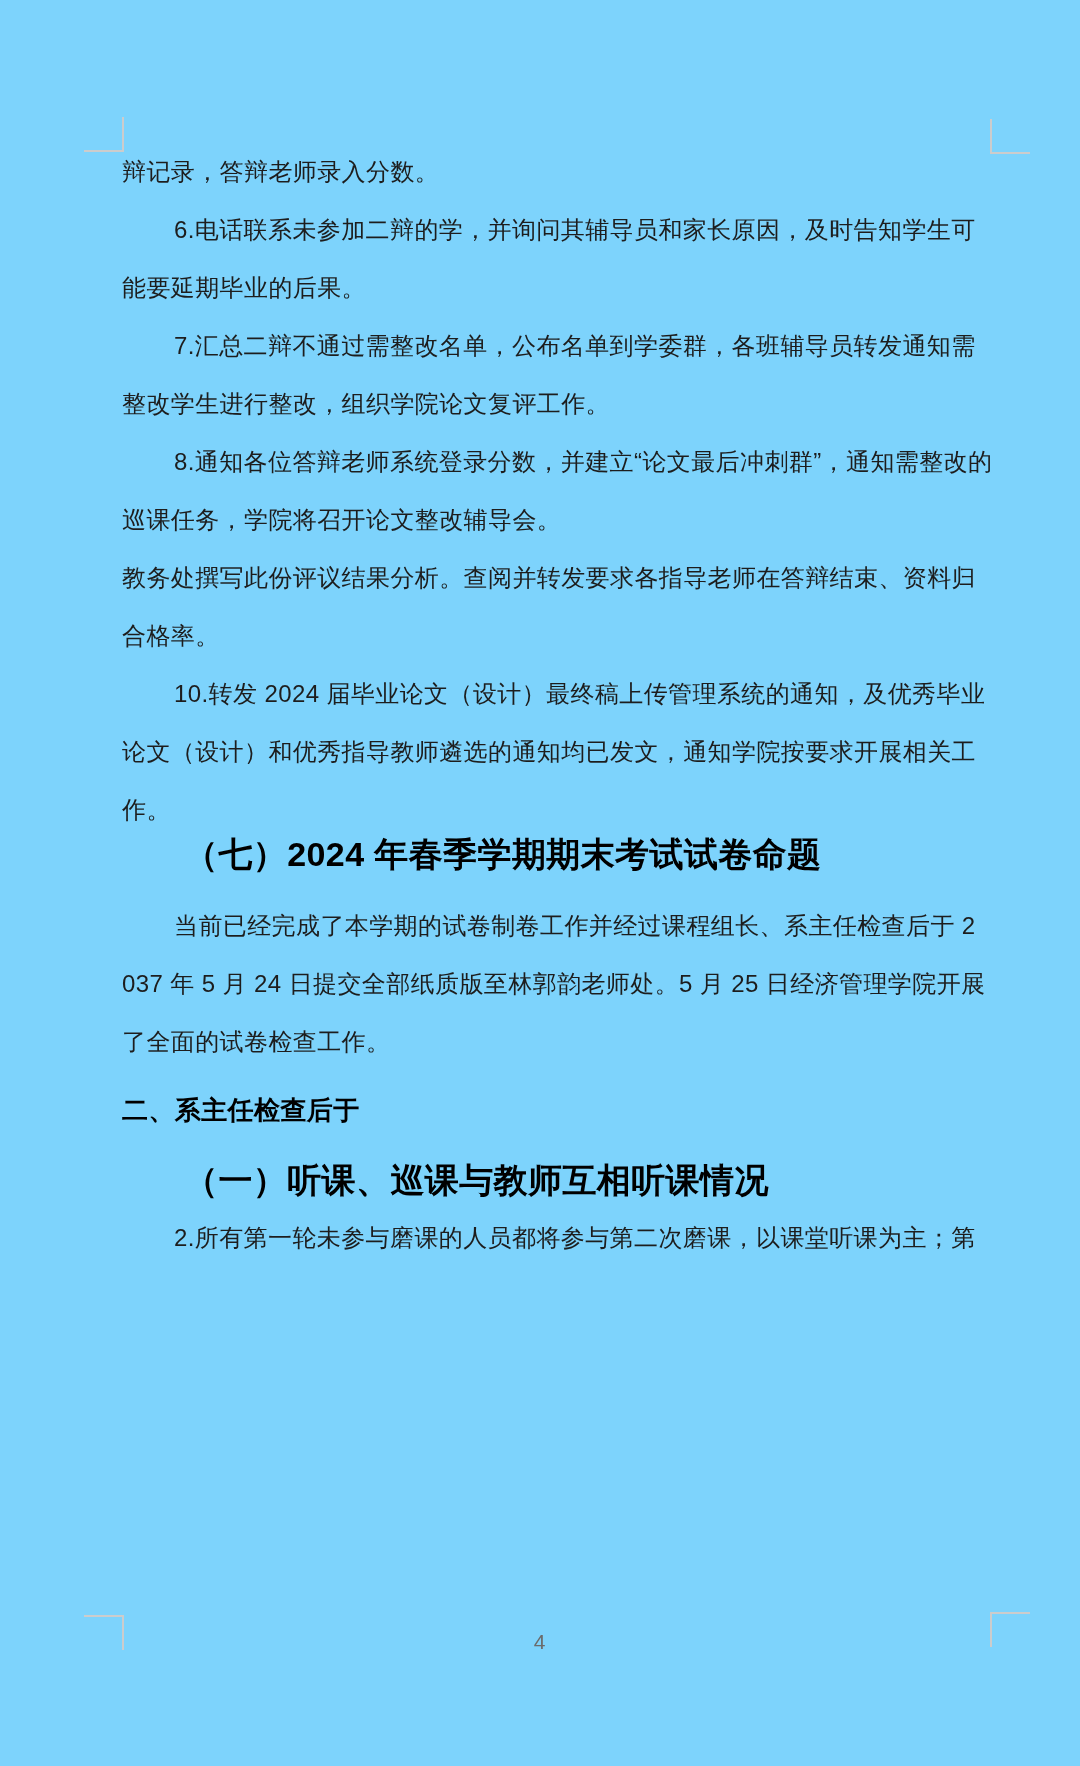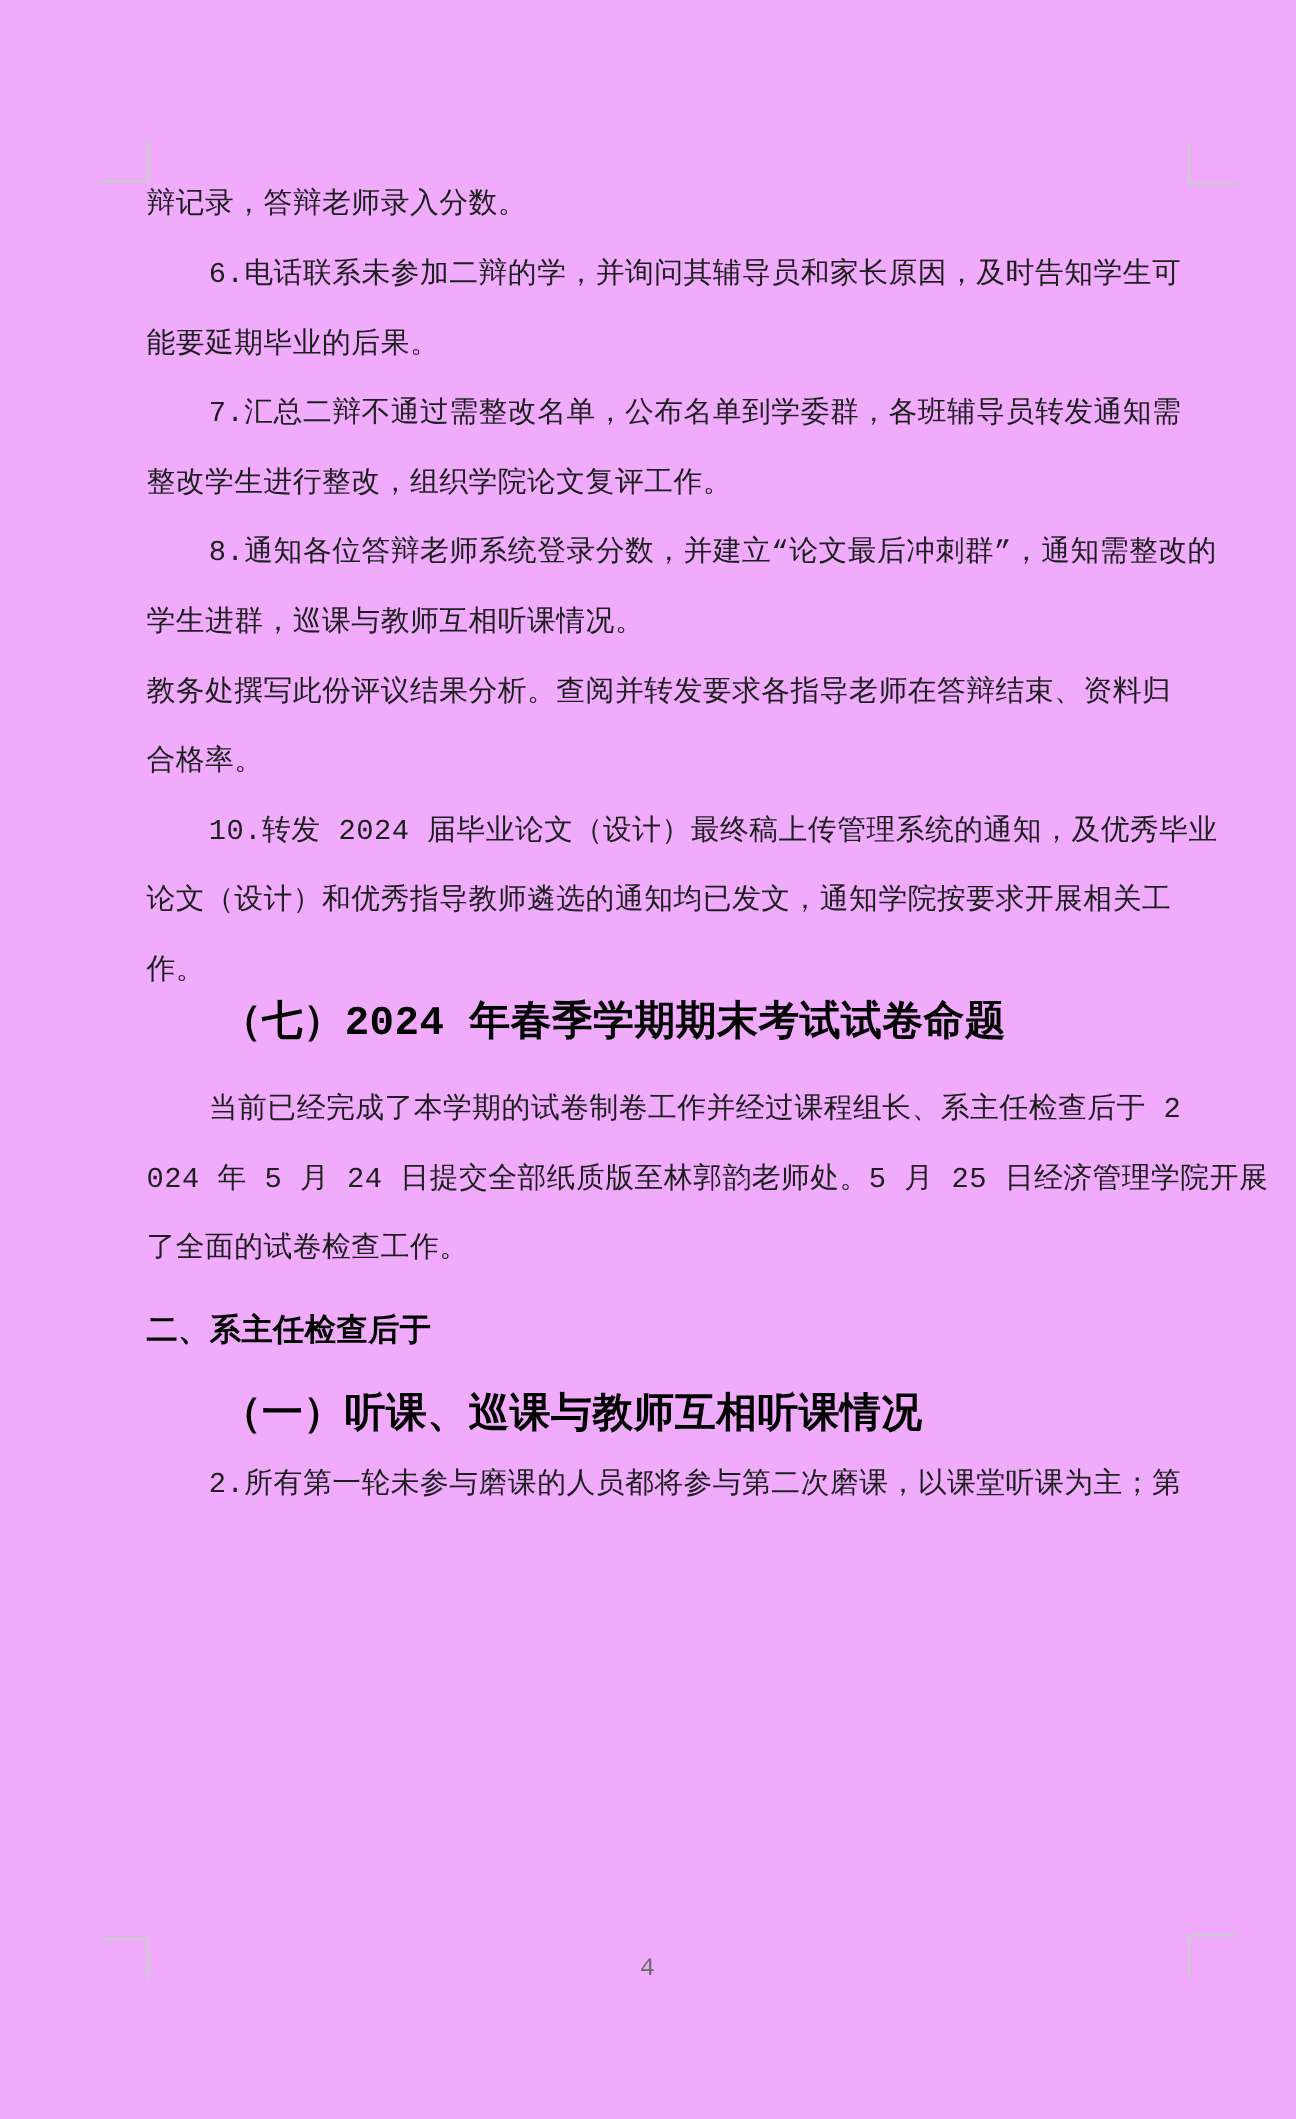--- a/index.html
+++ b/index.html
@@ -4,23 +4,23 @@
 <style>
   html, body {
     margin: 0;
     padding: 0;
     background: #ffffff;
   }
   .page {
     position: relative;
     width: 1080px;
     height: 1766px;
-    background: #f0abfc;
+    background: #7dd3fc;
     overflow: hidden;
-    font-family: Liberation Mono, monospace;
+    font-family: Liberation Sans, sans-serif;
     color: #1d1d1d;
   }
   
   .mark {
     position: absolute;
     width: 38px;
     height: 33px;
   }
   .mark-tl { left: 84px;  top: 117px;  border-right: 2px solid #cccccc; border-bottom: 2px solid #cccccc; }
   .mark-tr { left: 990px; top: 119px;  border-left: 2px solid #cccccc;  border-bottom: 2px solid #cccccc; }
@@ -77,29 +77,29 @@
   <div class="mark mark-bl"></div>
   <div class="mark mark-br"></div>
 
   <div class="doc">
     <div class="ln">辩记录，答辩老师录入分数。</div>
     <div class="ln indent">6.电话联系未参加二辩的学，并询问其辅导员和家长原因，及时告知学生可</div>
     <div class="ln">能要延期毕业的后果。</div>
     <div class="ln indent">7.汇总二辩不通过需整改名单，公布名单到学委群，各班辅导员转发通知需</div>
     <div class="ln">整改学生进行整改，组织学院论文复评工作。</div>
     <div class="ln indent">8.通知各位答辩老师系统登录分数，并建立“论文最后冲刺群”，通知需整改的</div>
-    <div class="ln">学生进群，巡课与教师互相听课情况。</div>
+    <div class="ln">巡课任务，学院将召开论文整改辅导会。</div>
     <div class="ln">教务处撰写此份评议结果分析。查阅并转发要求各指导老师在答辩结束、资料归</div>
     <div class="ln">合格率。</div>
     <div class="ln indent">10.转发 2024 届毕业论文（设计）最终稿上传管理系统的通知，及优秀毕业</div>
     <div class="ln">论文（设计）和优秀指导教师遴选的通知均已发文，通知学院按要求开展相关工</div>
     <div class="ln">作。</div>
     <div class="ln h-sub h-sub7">（七）2024 年春季学期期末考试试卷命题</div>
     <div class="ln indent after-h7">当前已经完成了本学期的试卷制卷工作并经过课程组长、系主任检查后于 2</div>
-    <div class="ln">024 年 5 月 24 日提交全部纸质版至林郭韵老师处。5 月 25 日经济管理学院开展</div>
+    <div class="ln">037 年 5 月 24 日提交全部纸质版至林郭韵老师处。5 月 25 日经济管理学院开展</div>
     <div class="ln">了全面的试卷检查工作。</div>
     <div class="ln h-main">二、系主任检查后于</div>
     <div class="ln h-sub h-sub1">（一）听课、巡课与教师互相听课情况</div>
     <div class="ln indent">2.所有第一轮未参与磨课的人员都将参与第二次磨课，以课堂听课为主；第</div>
   </div>
 
   <div class="page-number">4</div>
 
 </div>
 

